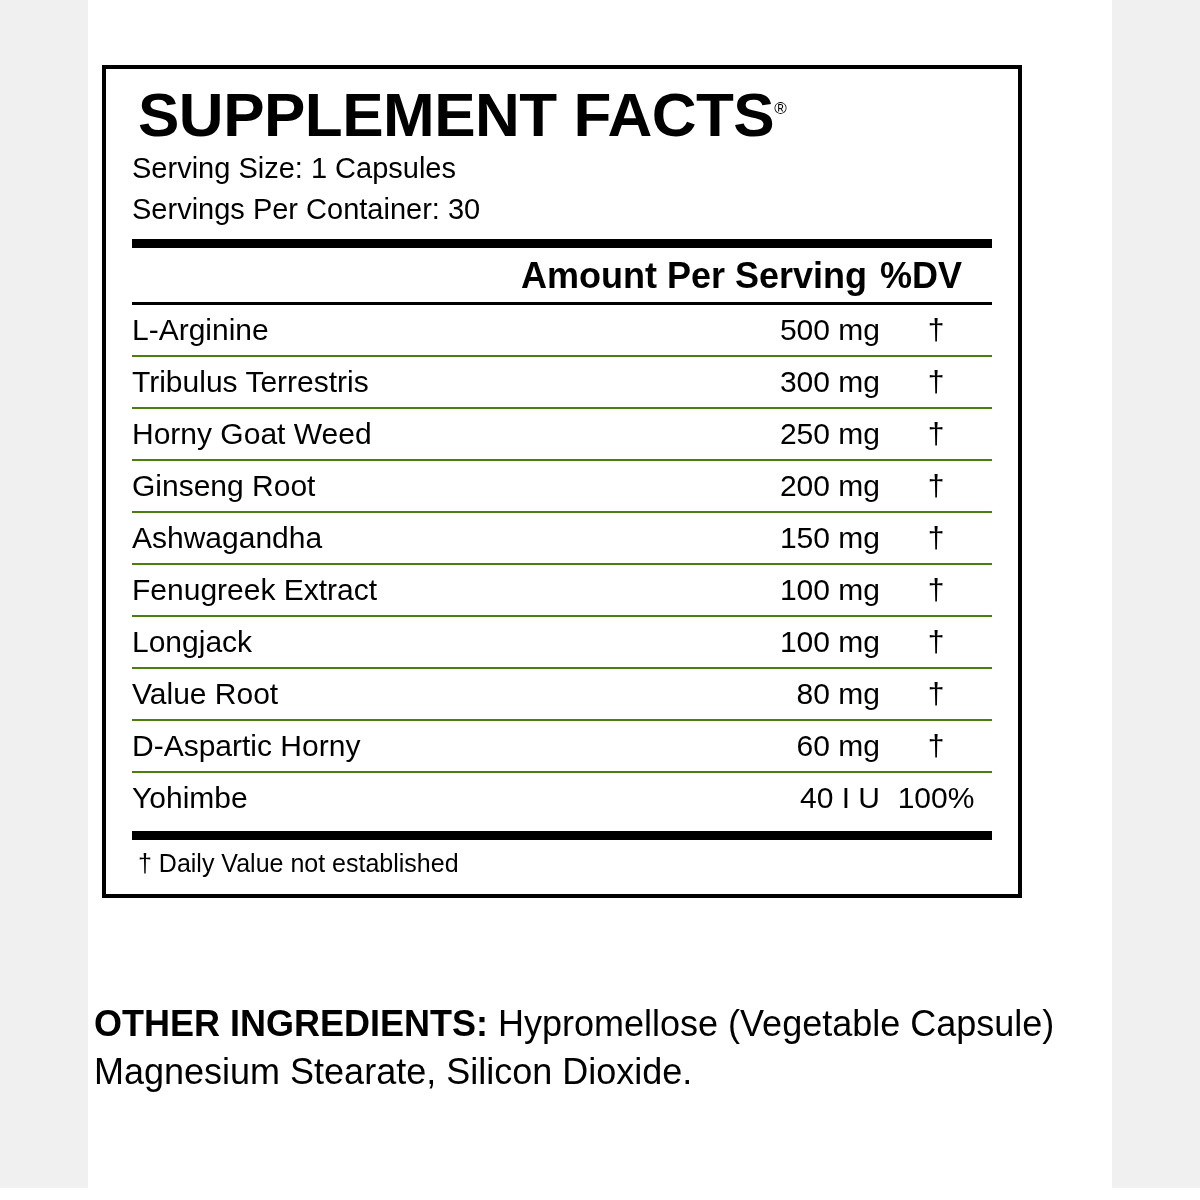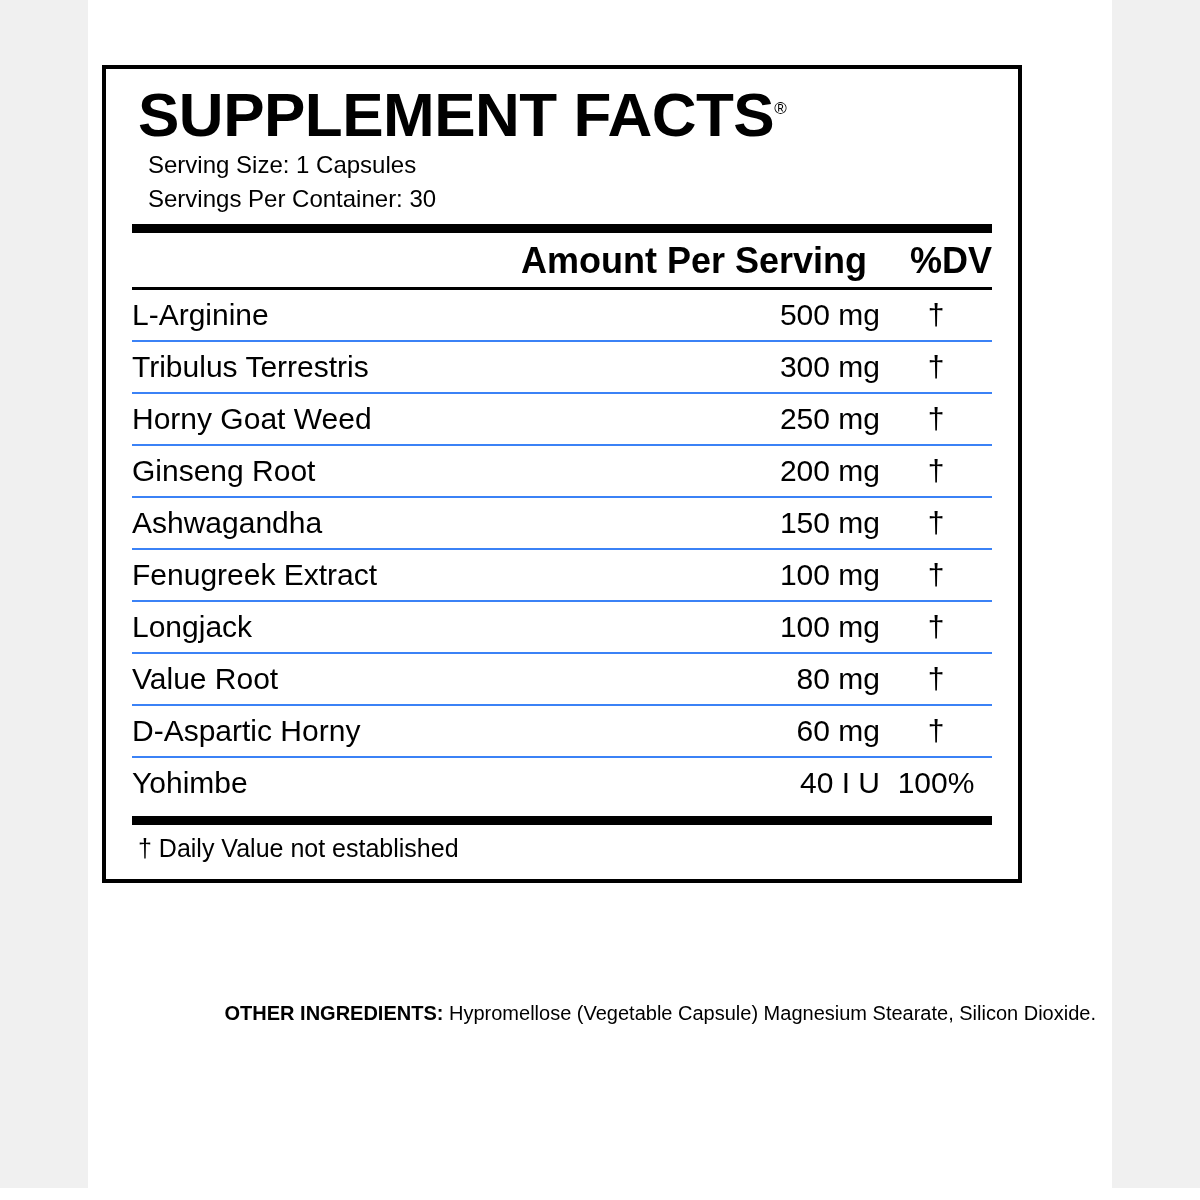--- a/index.html
+++ b/index.html
@@ -62,23 +62,23 @@
     margin: 4px 0 2px 6px;
     white-space: nowrap;
   }
   .title .reg {
     font-size: 17px;
     vertical-align: super;
     font-weight: normal;
   }
 
   .serving {
-    font-size: 24px;
+    font-size: 29px;
     line-height: 1.42;
-    margin-left: 16px;
+    margin-left: 0;
     white-space: nowrap;
   }
 
   .rule-thick {
     height: 9px;
     background: #000000;
     margin: 8px 0 0 0;
   }
   .rule-thin {
     height: 3px;
@@ -93,32 +93,32 @@
     font-size: 36px;
     font-weight: bold;
     padding: 7px 0 5px 0;
   }
   .hdr-aps {
     text-align: right;
     white-space: nowrap;
   }
   .hdr-dv {
     width: 112px;
-    text-align: right;
+    text-align: left;
     white-space: nowrap;
     padding-left: 13px;
   }
 
   table.facts {
     width: 100%;
     border-collapse: collapse;
     font-size: 30px;
   }
   table.facts td {
-    border-bottom: 2px solid #3b82f6;
+    border-bottom: 2px solid #4d7c0f;
     padding: 8px 0 8px 0;
     vertical-align: baseline;
   }
   table.facts tr:last-child td {
     border-bottom: none;
     margin-left: 48px;
   }
   td.name {
     padding-left: 18px;
     white-space: nowrap;
@@ -135,26 +135,25 @@
   }
 
   .footnote {
     font-size: 25px;
     padding: 9px 0 0 6px;
     white-space: nowrap;
   }
 
   .other {
     position: absolute;
-    left: 18px;
+    left: 6px;
     top: 1000px;
     width: 990px;
-    font-size: 20px;
+    font-size: 36px;
     line-height: 1.33;
-    text-align: right;
   }
   .other b { font-weight: bold; }
 </style>
 </head>
 <body>
 
 <div class="page">
 
   <div class="edge left"></div>
   <div class="edge right"></div>

